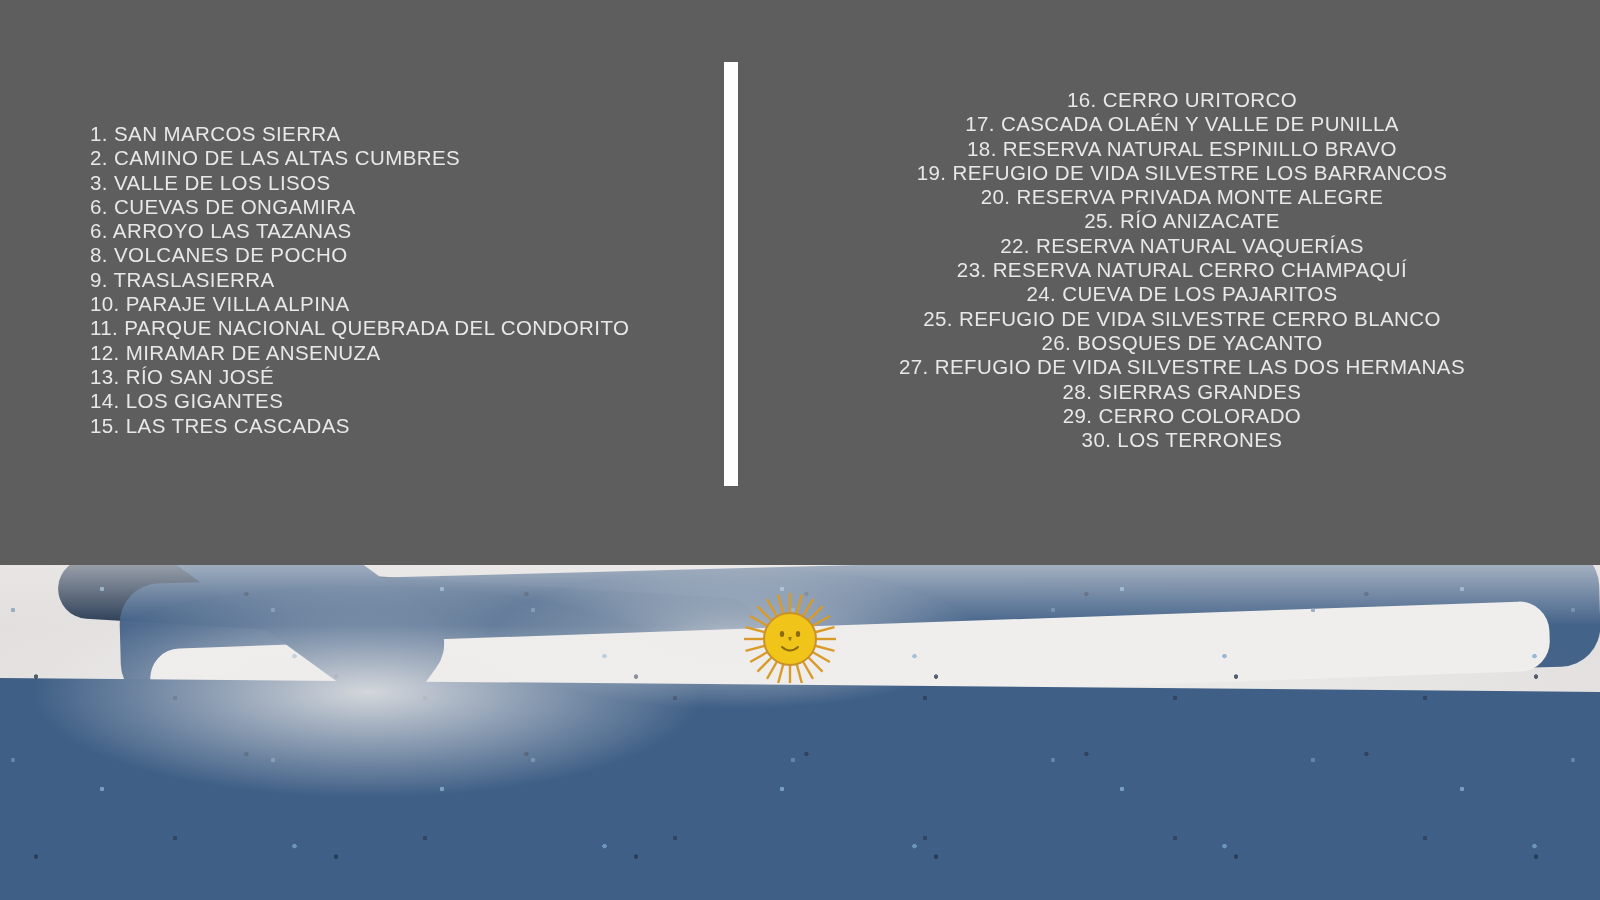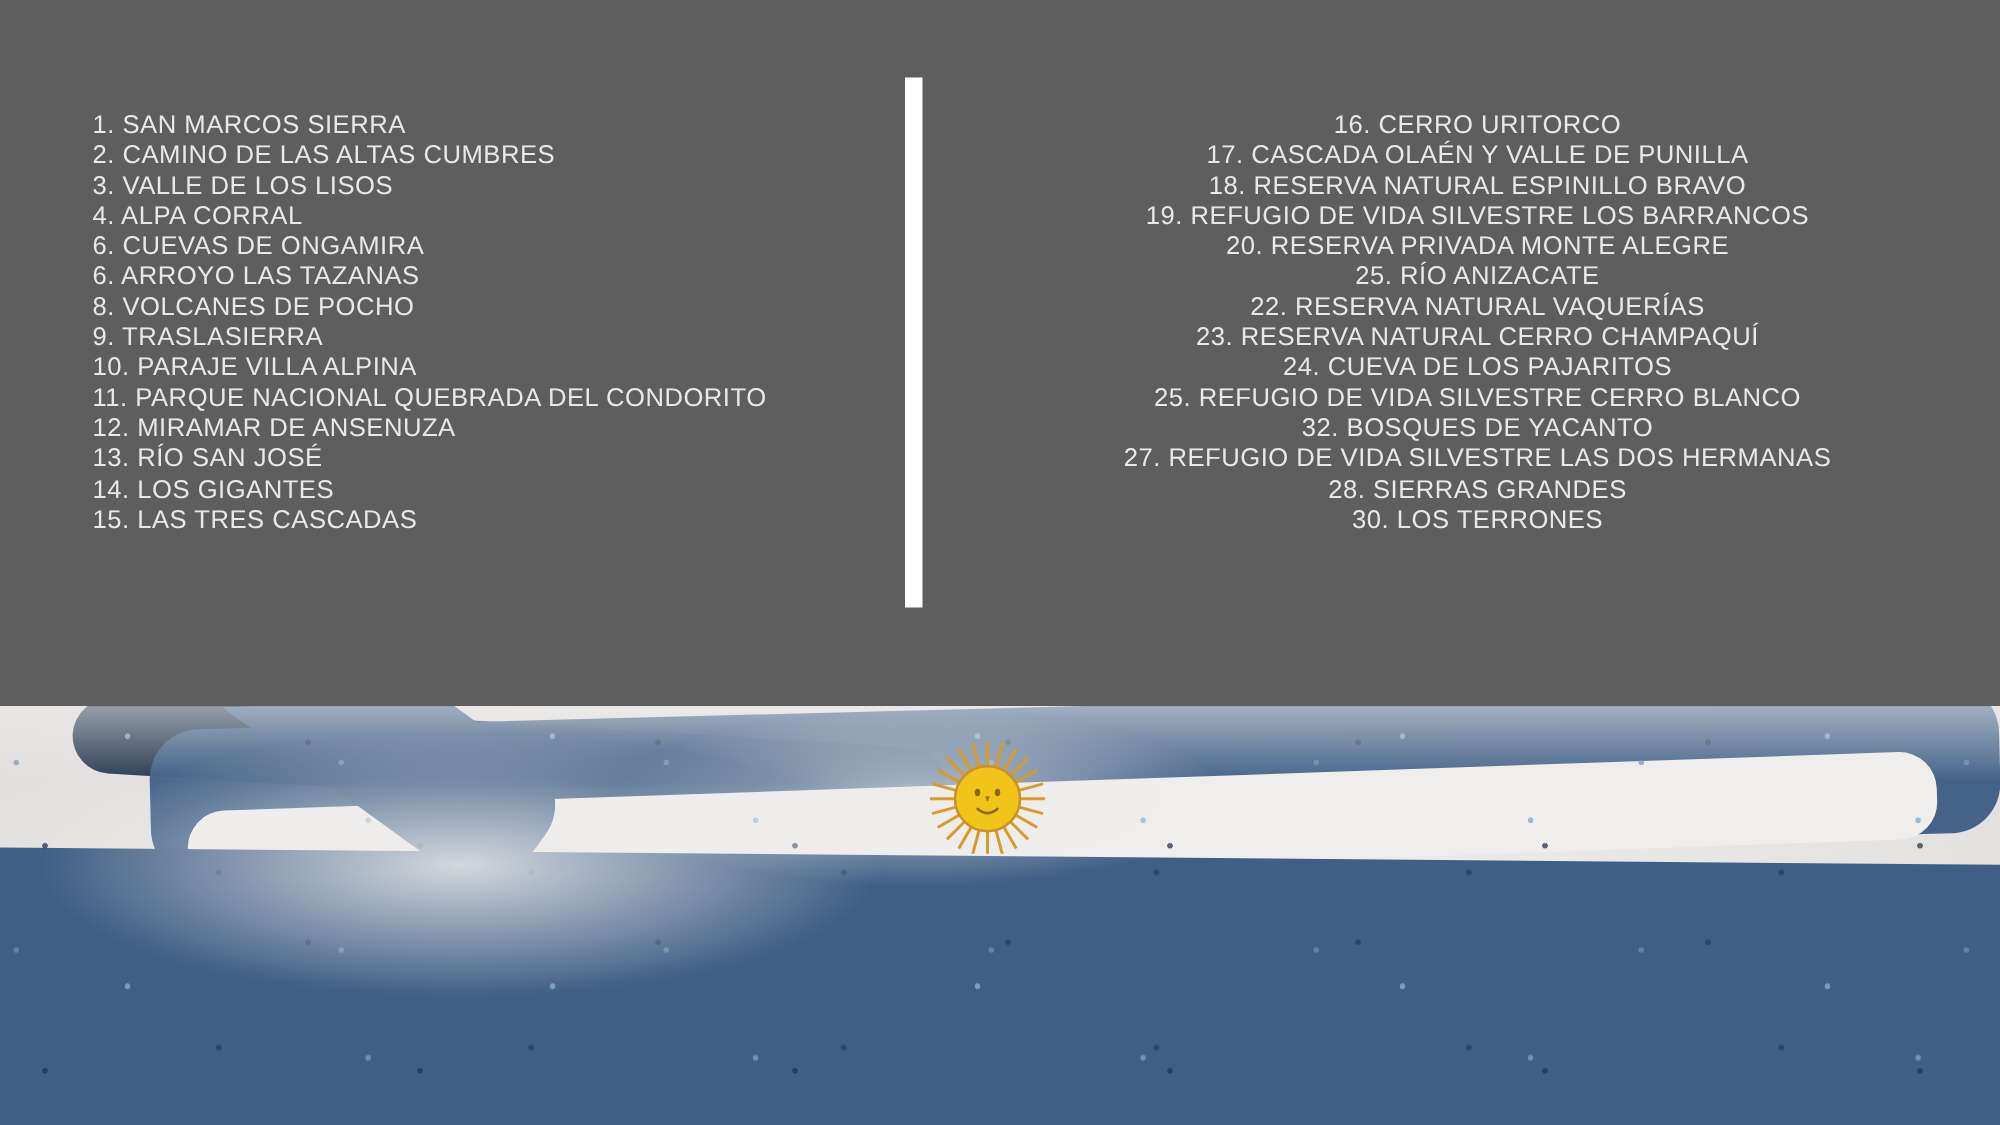--- a/index.html
+++ b/index.html
@@ -37,21 +37,21 @@
     left: 0;
     top: 0;
     width: 100%;
     height: 100%;
   }
 
   .column {
     position: absolute;
     top: 88px;
   }
-  .column-left  { left: 74px;  width: 600px; }
+  .column-left  { left: 90px;  width: 600px; margin-top: 34px; }
   .column-right { left: 832px; width: 700px; text-align: center; }
 
   .list {
     list-style: none;
     margin: 0;
     padding: 0;
   }
 
   .list li {
     color: #e8e8e8;
@@ -225,21 +225,20 @@
 
   <div class="list-panel">
 
     <div class="columns">
 
       <div class="column column-left">
         <ul class="list">
           <li>1. SAN MARCOS SIERRA</li>
           <li>2. CAMINO DE LAS ALTAS CUMBRES</li>
           <li>3. VALLE DE LOS LISOS</li>
-          <li>4. ALPA CORRAL</li>
           <li>6. CUEVAS DE ONGAMIRA</li>
           <li>6. ARROYO LAS TAZANAS</li>
           <li>8. VOLCANES DE POCHO</li>
           <li>9. TRASLASIERRA</li>
           <li>10. PARAJE VILLA ALPINA</li>
           <li>11. PARQUE NACIONAL QUEBRADA DEL CONDORITO</li>
           <li>12. MIRAMAR DE ANSENUZA</li>
           <li>13. RÍO SAN JOSÉ</li>
           <li>14. LOS GIGANTES</li>
           <li>15. LAS TRES CASCADAS</li>
@@ -253,23 +252,24 @@
           <li>16. CERRO URITORCO</li>
           <li>17. CASCADA OLAÉN Y VALLE DE PUNILLA</li>
           <li>18. RESERVA NATURAL ESPINILLO BRAVO</li>
           <li>19. REFUGIO DE VIDA SILVESTRE LOS BARRANCOS</li>
           <li>20. RESERVA PRIVADA MONTE ALEGRE</li>
           <li>25. RÍO ANIZACATE</li>
           <li>22. RESERVA NATURAL VAQUERÍAS</li>
           <li>23. RESERVA NATURAL CERRO CHAMPAQUÍ</li>
           <li>24. CUEVA DE LOS PAJARITOS</li>
           <li>25. REFUGIO DE VIDA SILVESTRE CERRO BLANCO</li>
-          <li>32. BOSQUES DE YACANTO</li>
+          <li>26. BOSQUES DE YACANTO</li>
           <li>27. REFUGIO DE VIDA SILVESTRE LAS DOS HERMANAS</li>
           <li>28. SIERRAS GRANDES</li>
+          <li>29. CERRO COLORADO</li>
           <li>30. LOS TERRONES</li>
         </ul>
       </div>
 
     </div>
   </div>
 
   <div class="photo">
     <div class="ground"></div>
 

